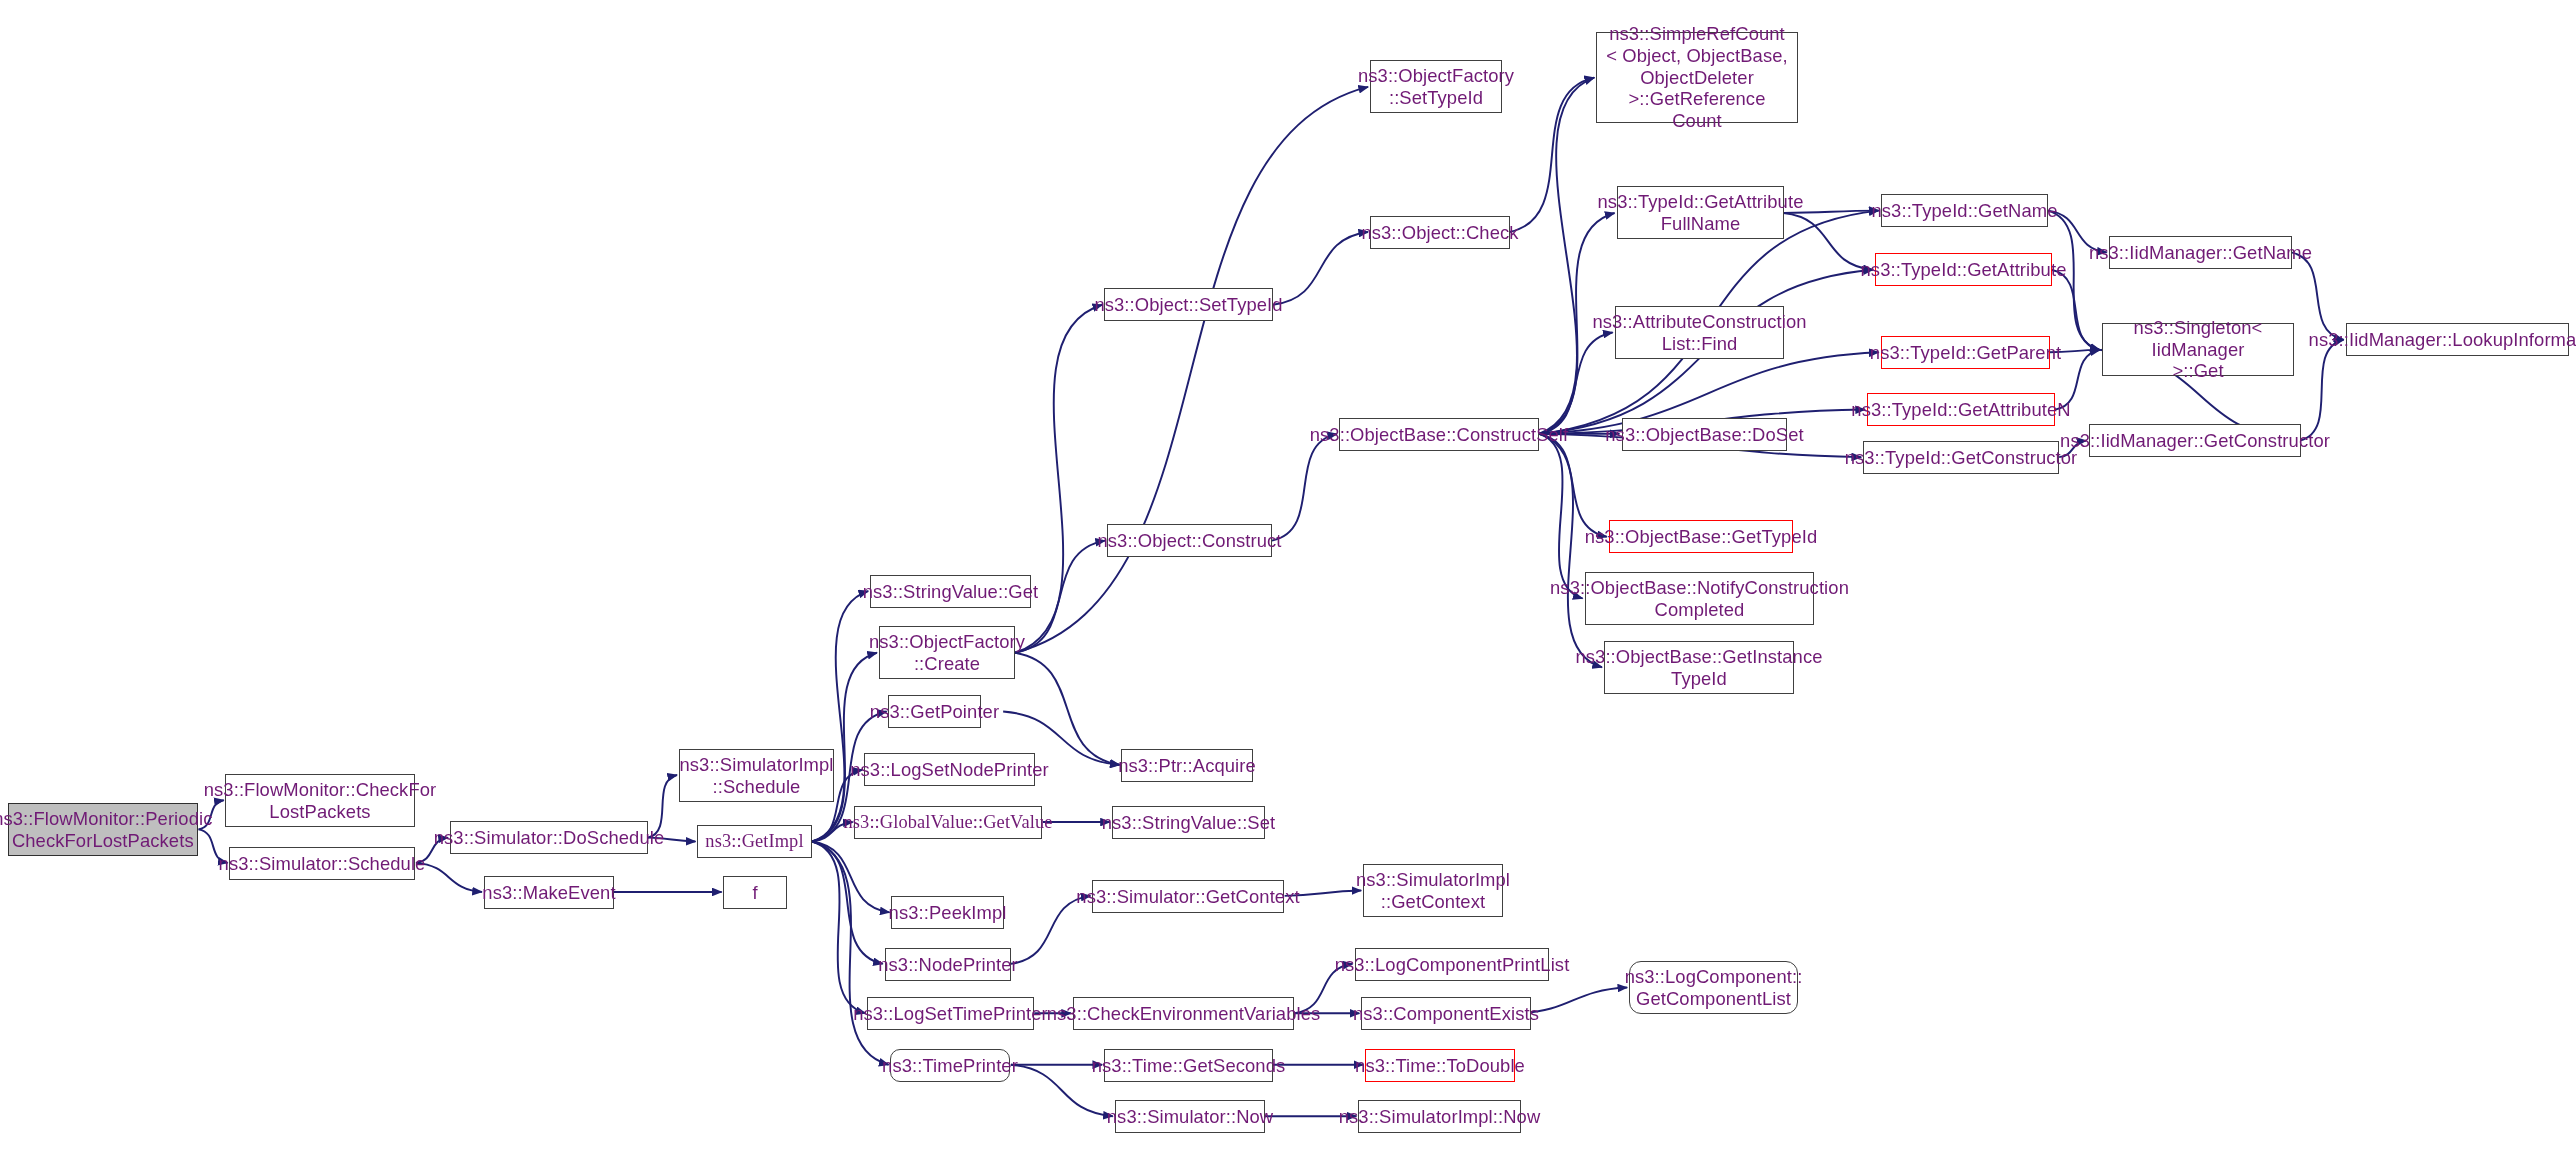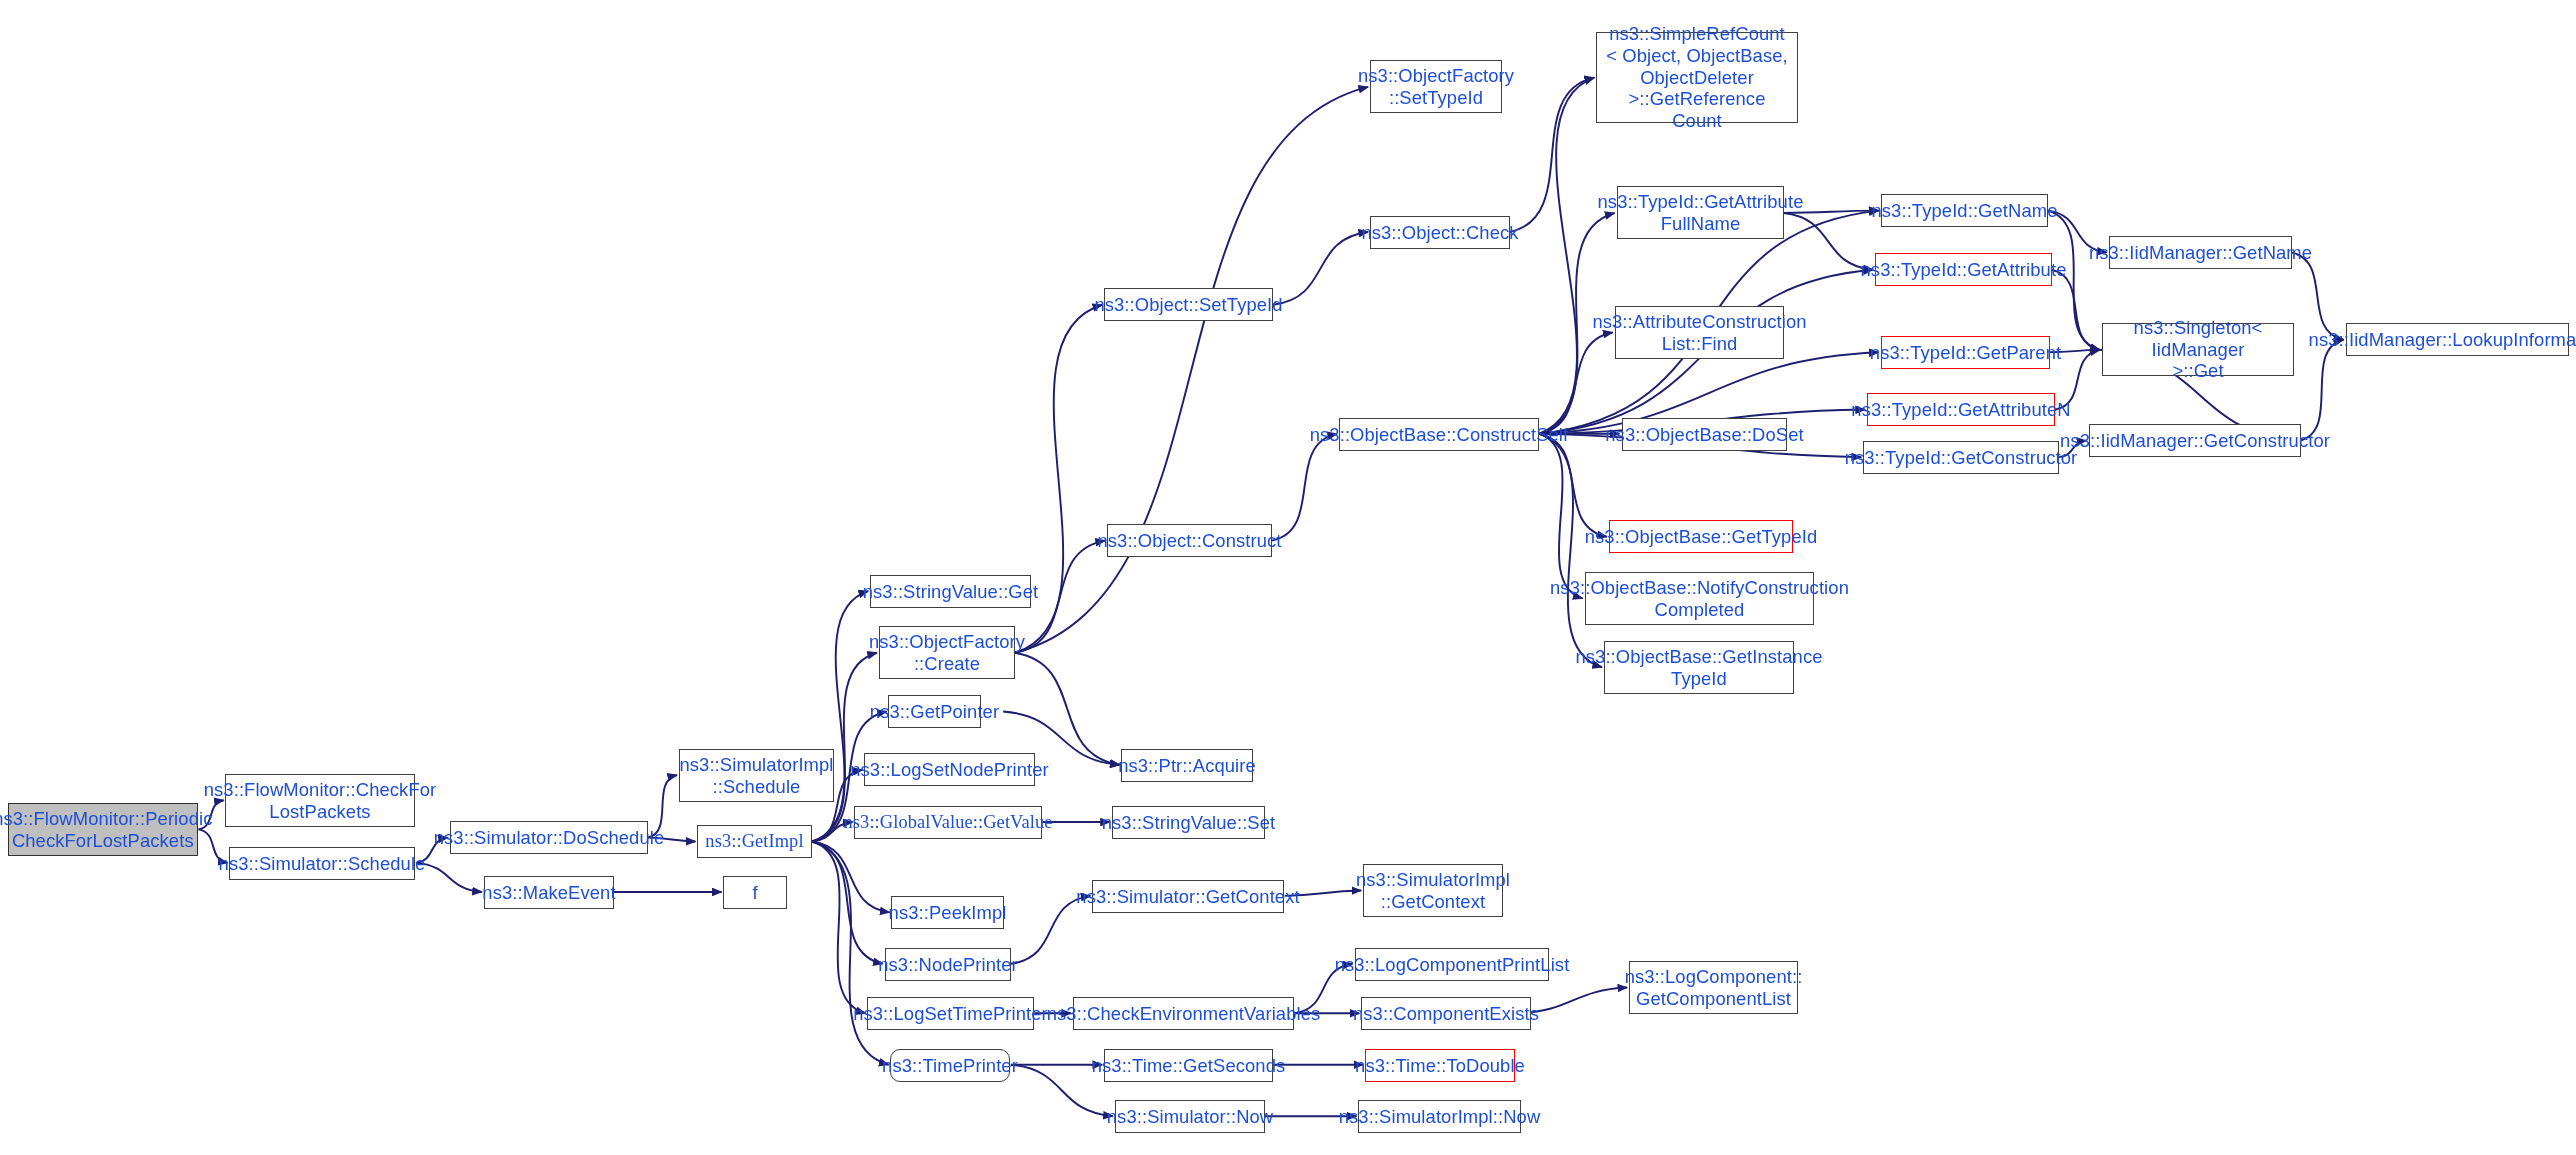--- a/index.html
+++ b/index.html
@@ -26,21 +26,21 @@
   }
   .node {
     position: absolute;
     box-sizing: border-box;
     display: flex;
     align-items: center;
     justify-content: center;
     text-align: center;
     background: #ffffff;
     border: 1.5px solid #404040;
-    color: #1d4ed8;
+    color: #701a75;
     font-size: 18.4px;
     line-height: 1.18;
     letter-spacing: 0.1px;
     white-space: pre-line;
     padding: 1.9px 5.8px;
     z-index: 5;
   }
   .node.root {
     background: #bfbfbf;
     border-color: #303030;
@@ -177,17 +177,17 @@
       <div class="node" style="left: 1881px; top: 194px; width: 167px; height: 33px;"><span>ns3::TypeId::GetName</span></div>
       <div class="node warn" style="left: 1875px; top: 253px; width: 177px; height: 33px;"><span>ns3::TypeId::GetAttribute</span></div>
       <div class="node warn" style="left: 1881px; top: 336px; width: 169px; height: 33px;"><span>ns3::TypeId::GetParent</span></div>
       <div class="node warn" style="left: 1867px; top: 393px; width: 188px; height: 33px;"><span>ns3::TypeId::GetAttributeN</span></div>
       <div class="node" style="left: 1863px; top: 441px; width: 196px; height: 33px;"><span>ns3::TypeId::GetConstructor</span></div>
       <div class="node" style="left: 2109px; top: 236px; width: 183px; height: 33px;"><span>ns3::IidManager::GetName</span></div>
       <div class="node" style="left: 2102px; top: 323px; width: 192px; height: 53px;"><span>ns3::Singleton&lt; IidManager
 &gt;::Get</span></div>
       <div class="node" style="left: 2089px; top: 424px; width: 212px; height: 33px;"><span>ns3::IidManager::GetConstructor</span></div>
       <div class="node" style="left: 2346px; top: 323px; width: 223px; height: 33px;"><span>ns3::IidManager::LookupInformation</span></div>
-      <div class="node" style="left: 1629px; top: 961px; width: 169px; height: 53px;"><span>ns3::LogComponent::
+      <div class="node" style="left: 1629px; top: 961px; width: 169px; height: 53px; border-radius: 12px;"><span>ns3::LogComponent::
 GetComponentList</span></div>
     </div>
 </div>
 
 
 </body></html>

